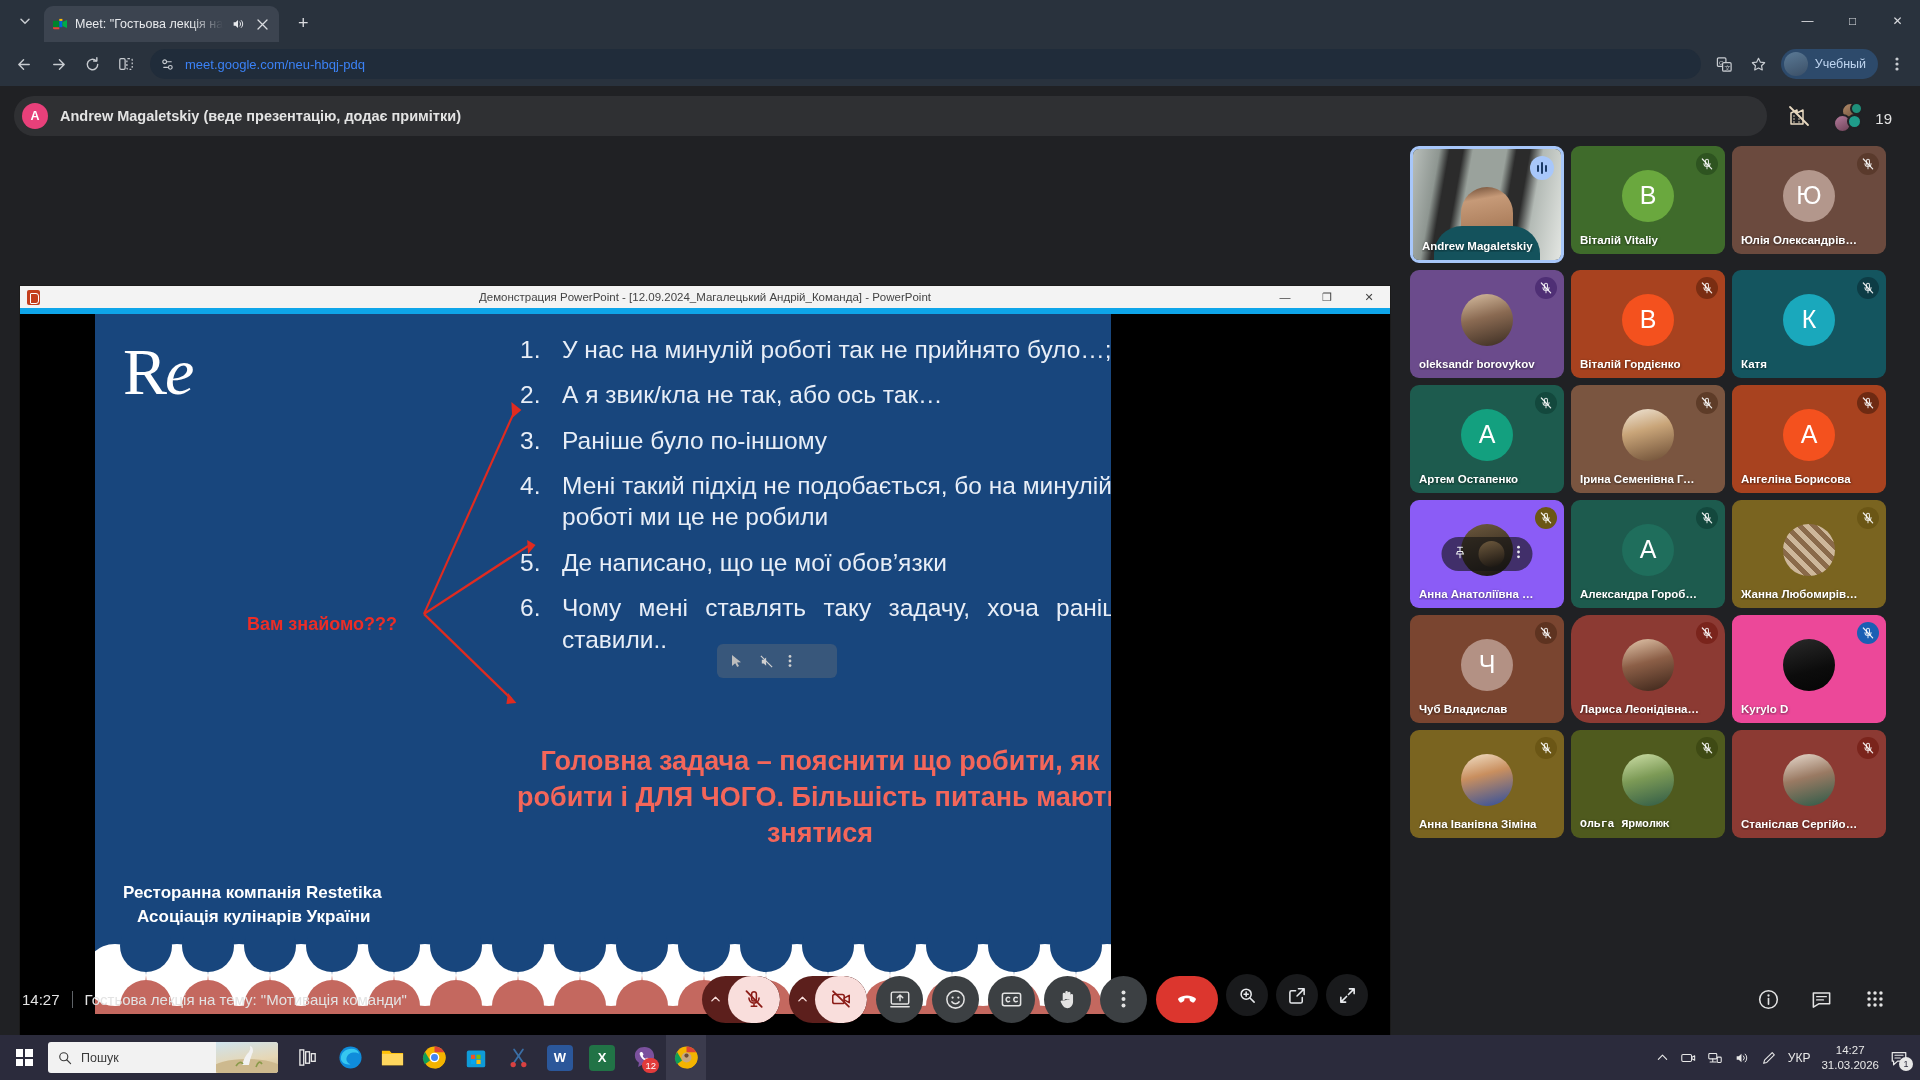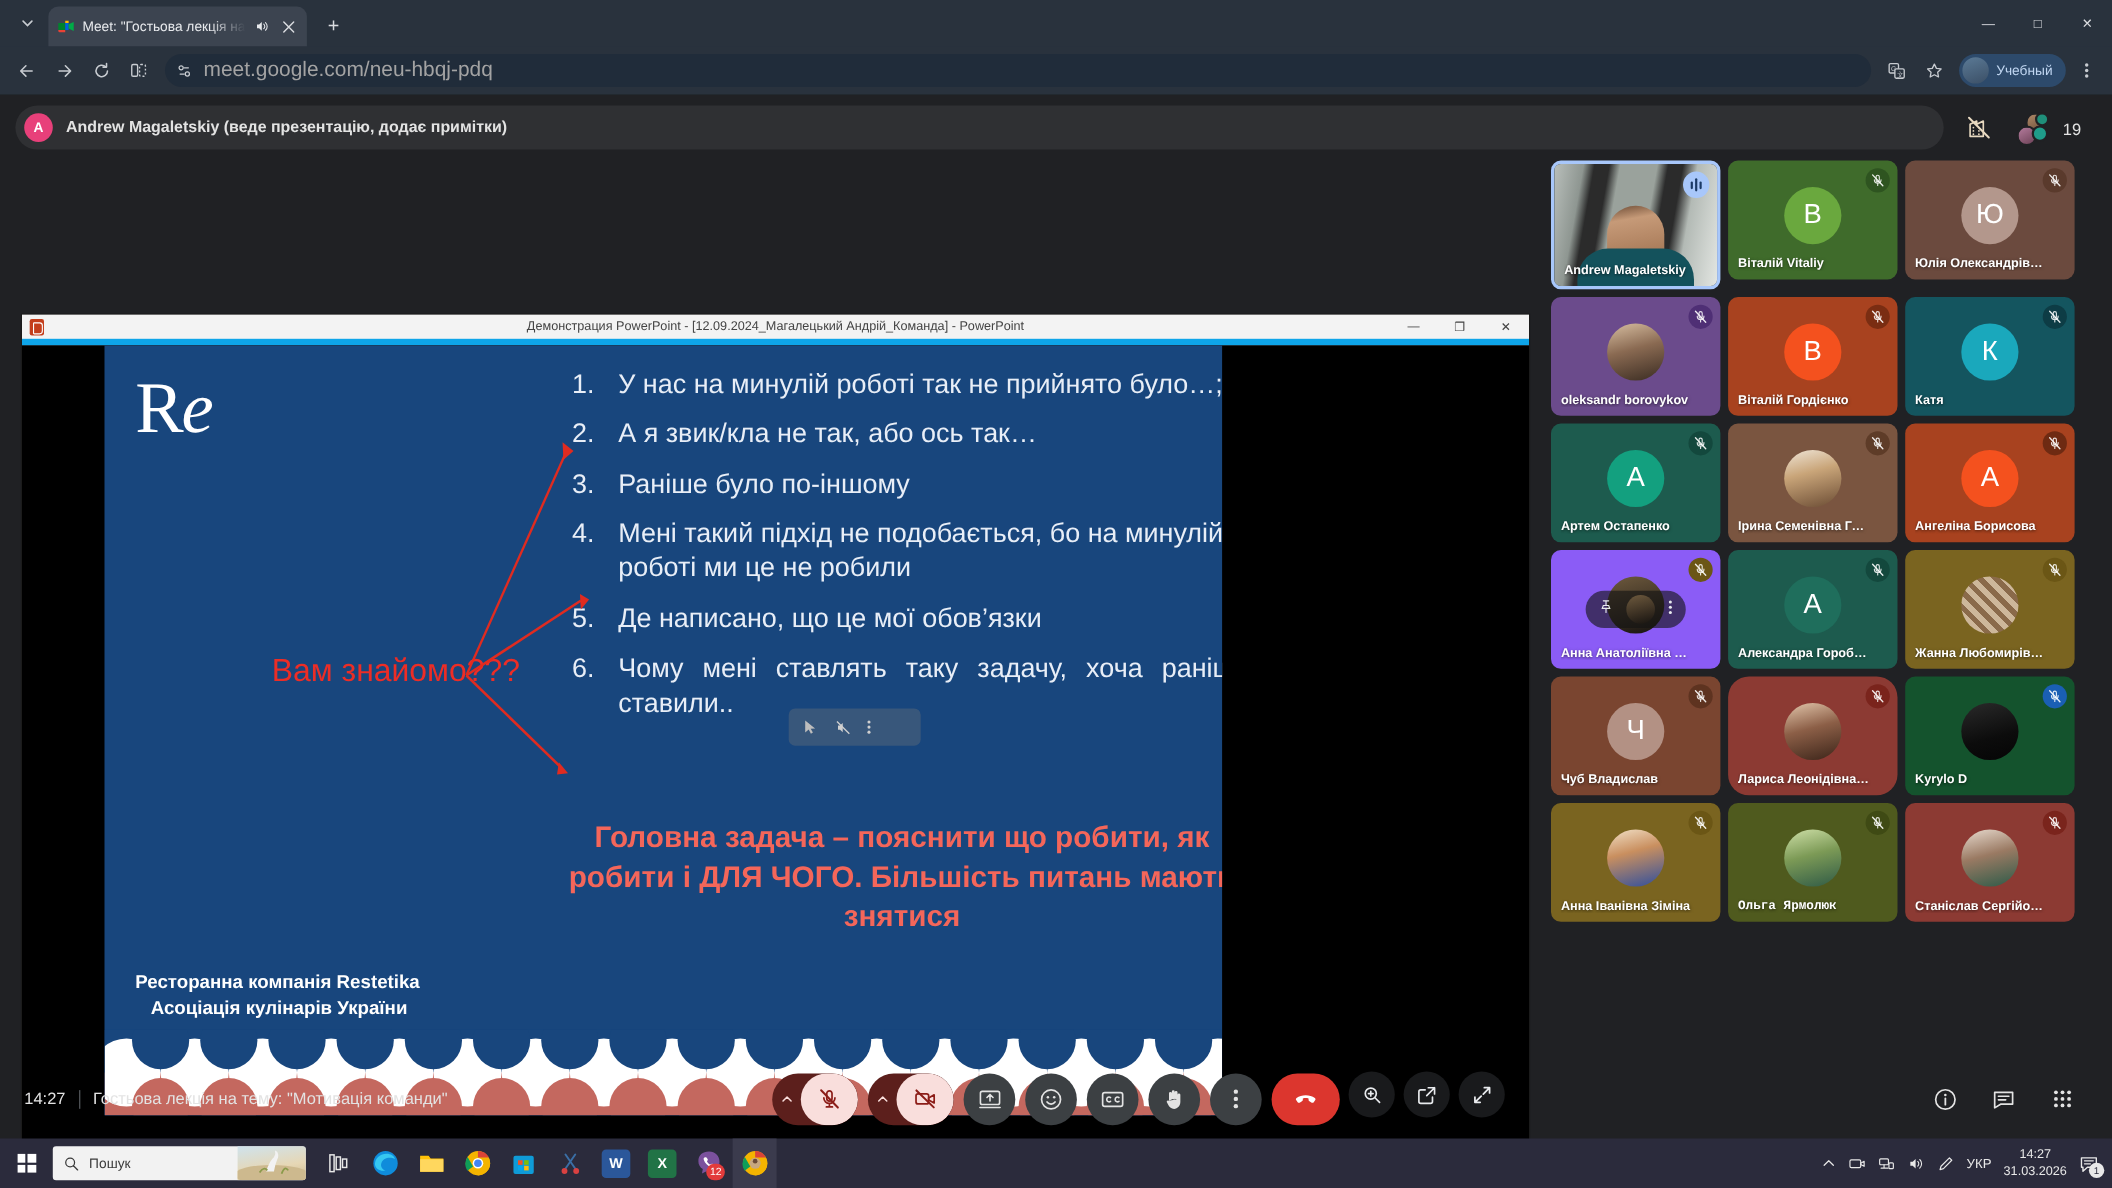--- a/index.html
+++ b/index.html
@@ -34,21 +34,21 @@
   .win-controls { position:absolute; right:0; top:0; height:42px; display:flex; align-items:center; }
   .win-btn { width:45px; height:42px; display:flex; align-items:center; justify-content:center; color:#dadce0; font-size:12px; }
 
   .toolbar { height:44px; display:flex; align-items:center; padding:0 8px; gap:2px; background:#29323d; }
   .tb-icon { width:32px; height:32px; border-radius:16px; display:flex; align-items:center; justify-content:center; color:#c8ccd1; }
   .omnibox {
     flex:1; height:30px; background:#202c3a; border-radius:16px;
     display:flex; align-items:center; padding:0 10px; gap:10px; margin:0 6px;
     color:#e8eaed; font-size:13px;
   }
-  .omni-url { flex:1; color:#a3a3a3; font-size:19px; }
+  .omni-url { flex:1; color:#3b82f6; font-size:13px; }
   .tb-right { display:flex; align-items:center; gap:2px; }
   .profile-pill {
     height:30px; border-radius:16px; background:#2d4a6b; display:flex; align-items:center;
     gap:7px; padding:0 12px 0 3px; color:#bfd5f0; font-size:12.5px; margin-left:4px;
   }
   .profile-av { width:24px; height:24px; border-radius:12px; background:linear-gradient(160deg,#5b7a96,#3b4f66); }
   .tb-menu { width:30px; height:30px; display:flex; align-items:center; justify-content:center; color:#c8ccd1; margin-left:2px; }
 
   
   .meet-root { position:relative; width:1920px; height:994px; background:#202124; }
@@ -95,21 +95,21 @@
     background:#18467d; overflow:hidden;
   }
   .slide-logo { position:absolute; left:28px; top:20px; font-size:66px; color:#fff;
                 font-family:"Liberation Serif", serif; letter-spacing:-2px; }
   .slide-logo em { font-style:italic; color:#fff; }
   .slide-list { position:absolute; left:425px; top:20px; width:660px; color:#e8eef7; }
   .sl-item { display:flex; gap:14px; margin-bottom:14px; font-size:24.5px; line-height:1.28; }
   .sl-num { width:28px; flex:0 0 28px; text-align:left; }
   .sl-txt { flex:1; }
   .sl-item.justify .sl-txt { text-align:justify; }
-  .slide-q { position:absolute; left:152px; top:280px; color:#ec2d26; font-size:29px; font-weight:400; }
+  .slide-q { position:absolute; left:152px; top:300px; color:#ec2d26; font-size:18px; font-weight:700; }
   .slide-conc {
     position:absolute; left:395px; top:430px; width:660px; text-align:center;
     color:#f4665a; font-size:27px; font-weight:700; line-height:1.33;
   }
   .slide-foot { position:absolute; left:28px; bottom:84px; color:#fff; font-size:17px; font-weight:700; line-height:1.45; }
   .slide-foot div:nth-child(2){ padding-left:14px; }
   .slide-pattern { position:absolute; left:0; bottom:0; width:100%; height:78px; overflow:hidden; }
   .slide-pattern .band { position:absolute; left:0; width:100%; height:39px; }
   .slide-pattern .band.top { top:0; background:#18467d; }
   .slide-pattern .band.bot { bottom:0; background:#c4685f; }
@@ -686,21 +686,21 @@
         <div class="tile-av photo" style="background: linear-gradient(165deg, rgb(228, 200, 173) 0%, rgb(140, 95, 71) 45%, rgb(59, 36, 25) 100%);"></div>
         <div class="tile-mic" style="background: rgb(122, 36, 28);">
           <svg width="14" height="14" viewBox="0 0 24 24">
             <path d="M12 4a2.5 2.5 0 0 1 2.5 2.5v5a2.5 2.5 0 0 1-5 0v-5A2.5 2.5 0 0 1 12 4z" stroke="#fff" stroke-opacity=".85" stroke-width="1.8" fill="none"></path>
             <path d="M6.8 11a5.2 5.2 0 0 0 10.4 0M12 16.4V20" stroke="#fff" stroke-opacity=".85" stroke-width="1.8" fill="none" stroke-linecap="round"></path>
             <path d="M4 3.4 L20 20.4" stroke="#fff" stroke-opacity=".9" stroke-width="2.1" stroke-linecap="round"></path>
           </svg>
         </div>
         <div class="tile-name">Лариса Леонідівна …</div>
       </div>
-      <div class="tile" style="background: #14532d; padding-left: 45px;">
+      <div class="tile" style="background: #ec4899; padding-left: 45px;">
         <div class="tile-av photo" style="background: linear-gradient(165deg, rgb(42, 42, 42) 0%, rgb(12, 12, 12) 60%, rgb(5, 5, 5) 100%);"></div>
         <div class="tile-mic" style="background: rgb(26, 95, 180);">
           <svg width="14" height="14" viewBox="0 0 24 24">
             <path d="M12 4a2.5 2.5 0 0 1 2.5 2.5v5a2.5 2.5 0 0 1-5 0v-5A2.5 2.5 0 0 1 12 4z" stroke="#fff" stroke-opacity=".85" stroke-width="1.8" fill="none"></path>
             <path d="M6.8 11a5.2 5.2 0 0 0 10.4 0M12 16.4V20" stroke="#fff" stroke-opacity=".85" stroke-width="1.8" fill="none" stroke-linecap="round"></path>
             <path d="M4 3.4 L20 20.4" stroke="#fff" stroke-opacity=".9" stroke-width="2.1" stroke-linecap="round"></path>
           </svg>
         </div>
         <div class="tile-name">Kyrylo D</div>
       </div>

